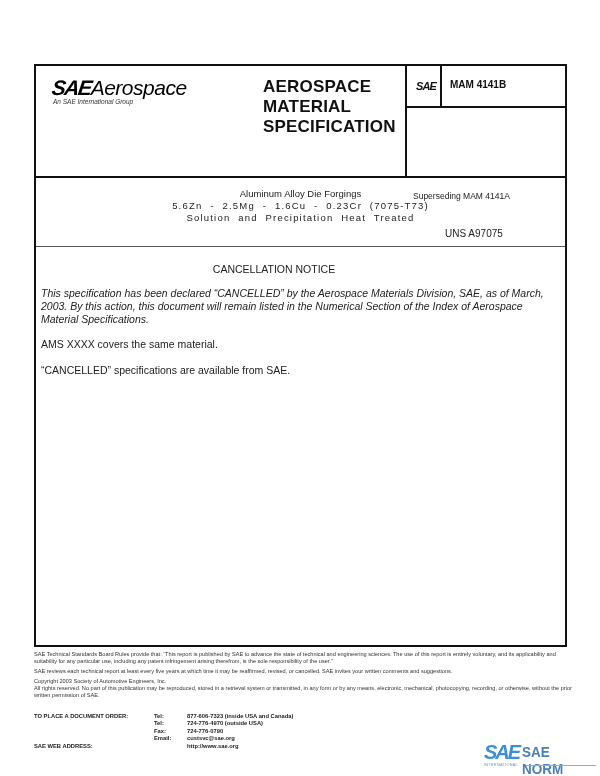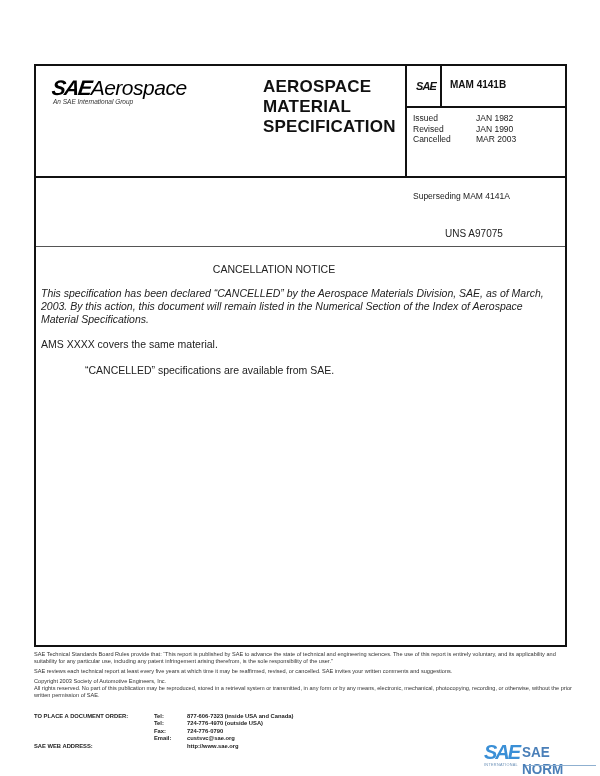--- a/index.html
+++ b/index.html
@@ -125,43 +125,34 @@
   </div>
 
   <div class="vline" style="left:369px; top:0; width:2px; height:110px;"></div>
   <div class="vline" style="left:404px; top:0; width:2px; height:41px;"></div>
   <div class="hline" style="left:369px; top:40px; width:160px; height:2px;"></div>
   <div class="hline" style="left:0; top:110px; width:529px; height:2px;"></div>
 
   <div id="sae-mini">SAE</div>
   <div id="doc-number">MAM 4141B</div>
 
-  <div id="dates">
-    <div class="row">
-      <span class="lbl">Issued</span>
-      <span>JAN 1982</span>
-    </div>
-    <div class="row">
-      <span class="lbl">Revised</span>
-      <span>JAN 1990</span>
-    </div>
-    <div class="row">
-      <span class="lbl">Cancelled</span>
-      <span>MAR 2003</span>
-    </div>
-  </div>
   <div id="superseding">Superseding MAM 4141A</div>
 
+  <div id="title-block">
+    <div>Aluminum Alloy Die Forgings</div>
+    <div class="l2">5.6Zn - 2.5Mg - 1.6Cu - 0.23Cr (7075-T73)</div>
+    <div class="l3">Solution and Precipitation Heat Treated</div>
+  </div>
   <div id="uns">UNS A97075</div>
   <div class="hline" style="left:0; top:180px; width:529px; height:1px; background:#555;"></div>
 
   <div id="notice-title">CANCELLATION NOTICE</div>
   <div class="para" style="top:221px;font-style:italic;">This specification has been declared “CANCELLED” by the Aerospace Materials Division, SAE, as of March, 2003. By this action, this document will remain listed in the Numerical Section of the Index of Aerospace Material Specifications.</div>
   <div class="para" style="top:272px;">AMS XXXX covers the same material.</div>
-  <div class="para" style="top:298px;margin-left:44px;">“CANCELLED” specifications are available from SAE.</div>
+  <div class="para" style="top:298px;">“CANCELLED” specifications are available from SAE.</div>
 </div>
 
 <div id="footer">
   <p>SAE Technical Standards Board Rules provide that: “This report is published by SAE to advance the state of technical and engineering sciences. The use of this report is entirely voluntary, and its applicability and suitability for any particular use, including any patent infringement arising therefrom, is the sole responsibility of the user.”</p>
   <p>SAE reviews each technical report at least every five years at which time it may be reaffirmed, revised, or cancelled. SAE invites your written comments and suggestions.</p>
   <p style="margin-bottom:0">Copyright 2003 Society of Automotive Engineers, Inc.</p>
   <p>All rights reserved. No part of this publication may be reproduced, stored in a retrieval system or transmitted, in any form or by any means, electronic, mechanical, photocopying, recording, or otherwise, without the prior written permission of SAE.</p>
 </div>
 
 <div id="order">

